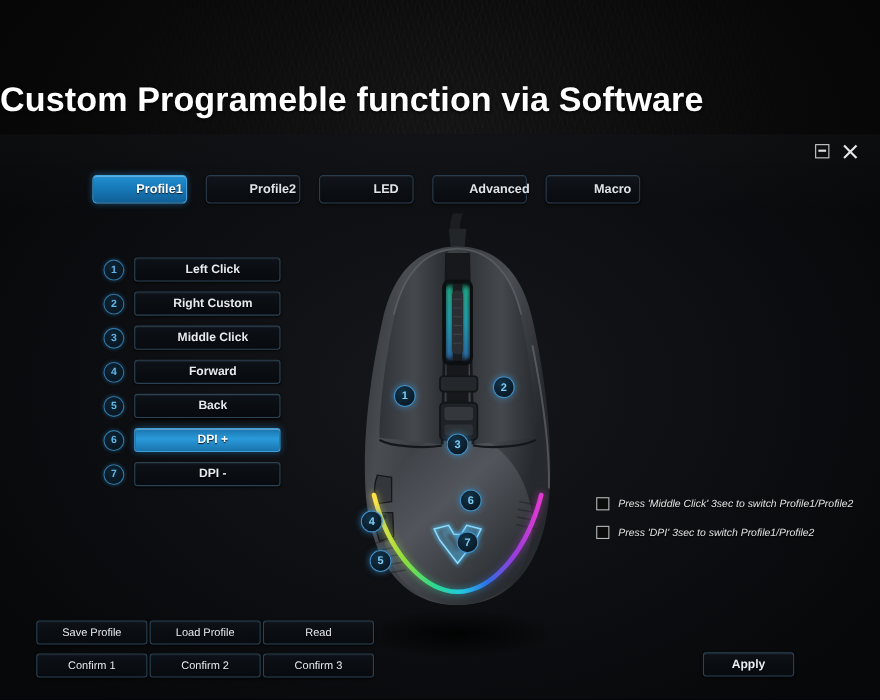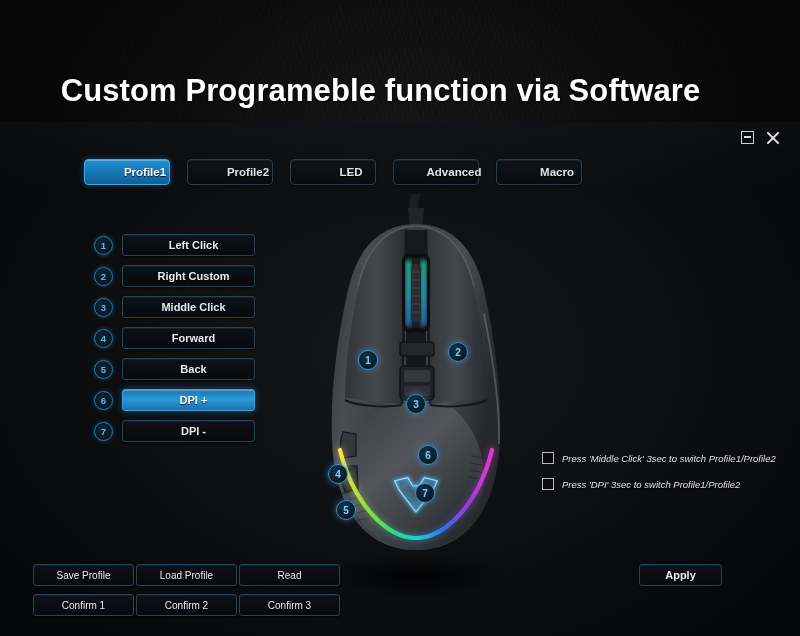--- a/index.html
+++ b/index.html
@@ -32,21 +32,21 @@
       repeating-linear-gradient(58deg, rgba(255,255,255,.014) 0 1px, transparent 1px 9px);
     -webkit-mask-image: radial-gradient(ellipse 55% 60% at 52% 10%, #000 0%, rgba(0,0,0,.5) 45%, transparent 80%);
             mask-image: radial-gradient(ellipse 55% 60% at 52% 10%, #000 0%, rgba(0,0,0,.5) 45%, transparent 80%);
   }
 
   
   .title-band {
     position: absolute;
     left: 0; top: 60px;
     width: 761px; height: 62px;
-    display: flex; align-items: center; justify-content: center;
+    display: flex; align-items: center; 
   }
   .page-title {
     color: #fff;
     font-size: 31px;
     font-weight: bold;
     letter-spacing: .1px;
     text-shadow: 0 1px 3px rgba(0,0,0,.9);
     white-space: nowrap;
   }
 
@@ -233,20 +233,21 @@
   .apply-btn {
     width: 83px; height: 22px;
     display: flex; align-items: center; justify-content: center;
     font-size: 11px; font-weight: bold;
     color: #e8edf2;
     border-radius: 3px;
     border: 1px solid #2b4254;
     background: linear-gradient(180deg, #0d1218 0%, #070a0e 100%);
     box-shadow: inset 0 1px 0 rgba(255,255,255,.05), 0 1px 2px rgba(0,0,0,.65);
     text-shadow: 0 1px 1px rgba(0,0,0,.85);
+    margin-top: 29px;
   }
 </style>
 </head>
 <body>
 
 <div class="bg-root">
   <div class="bg-texture"></div>
 </div>
 
 <div class="title-band">

